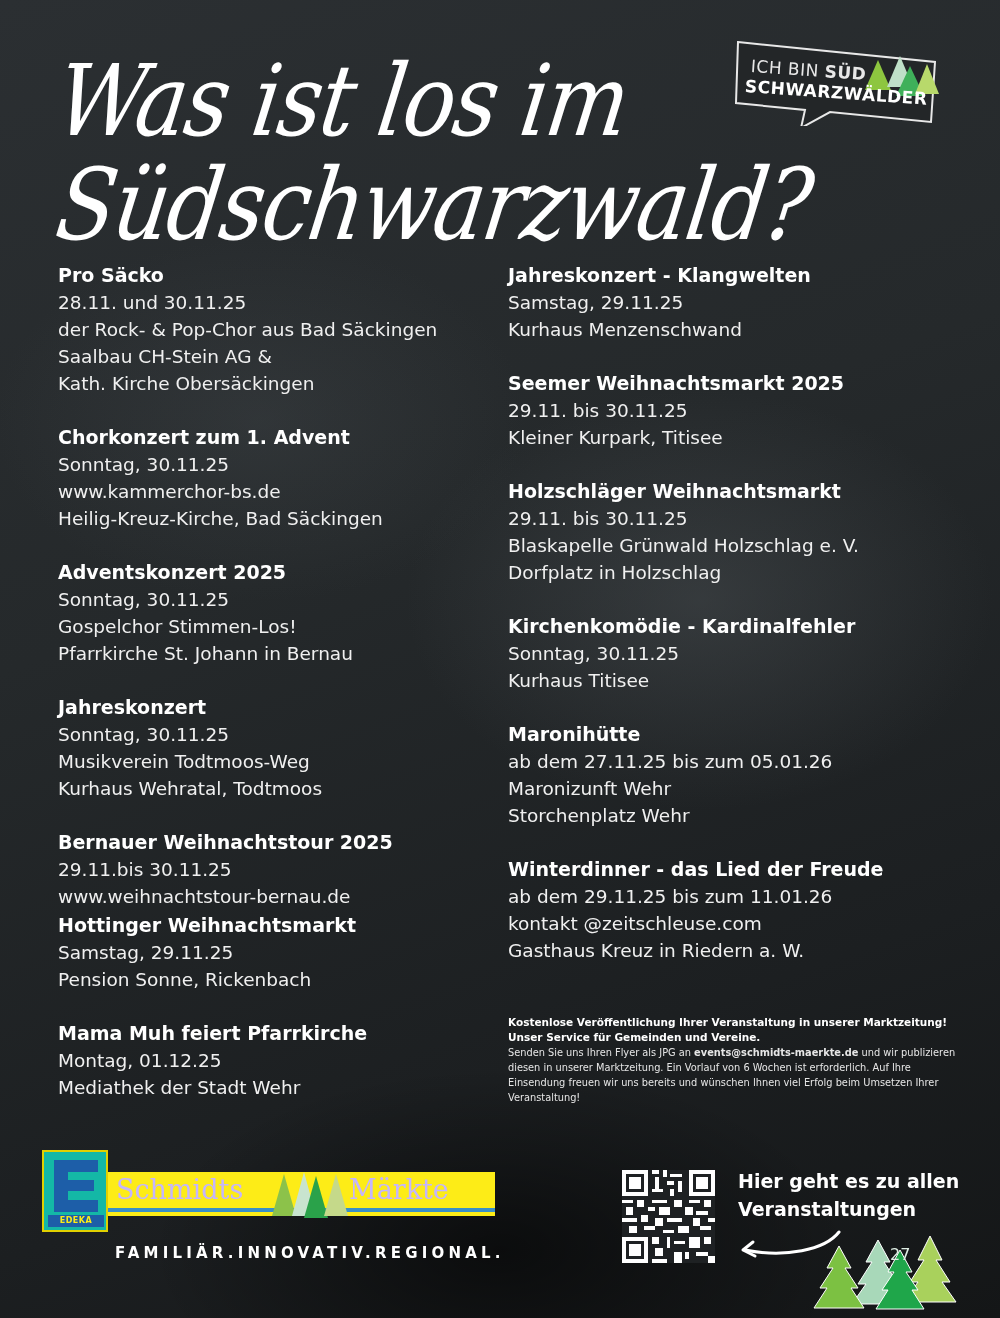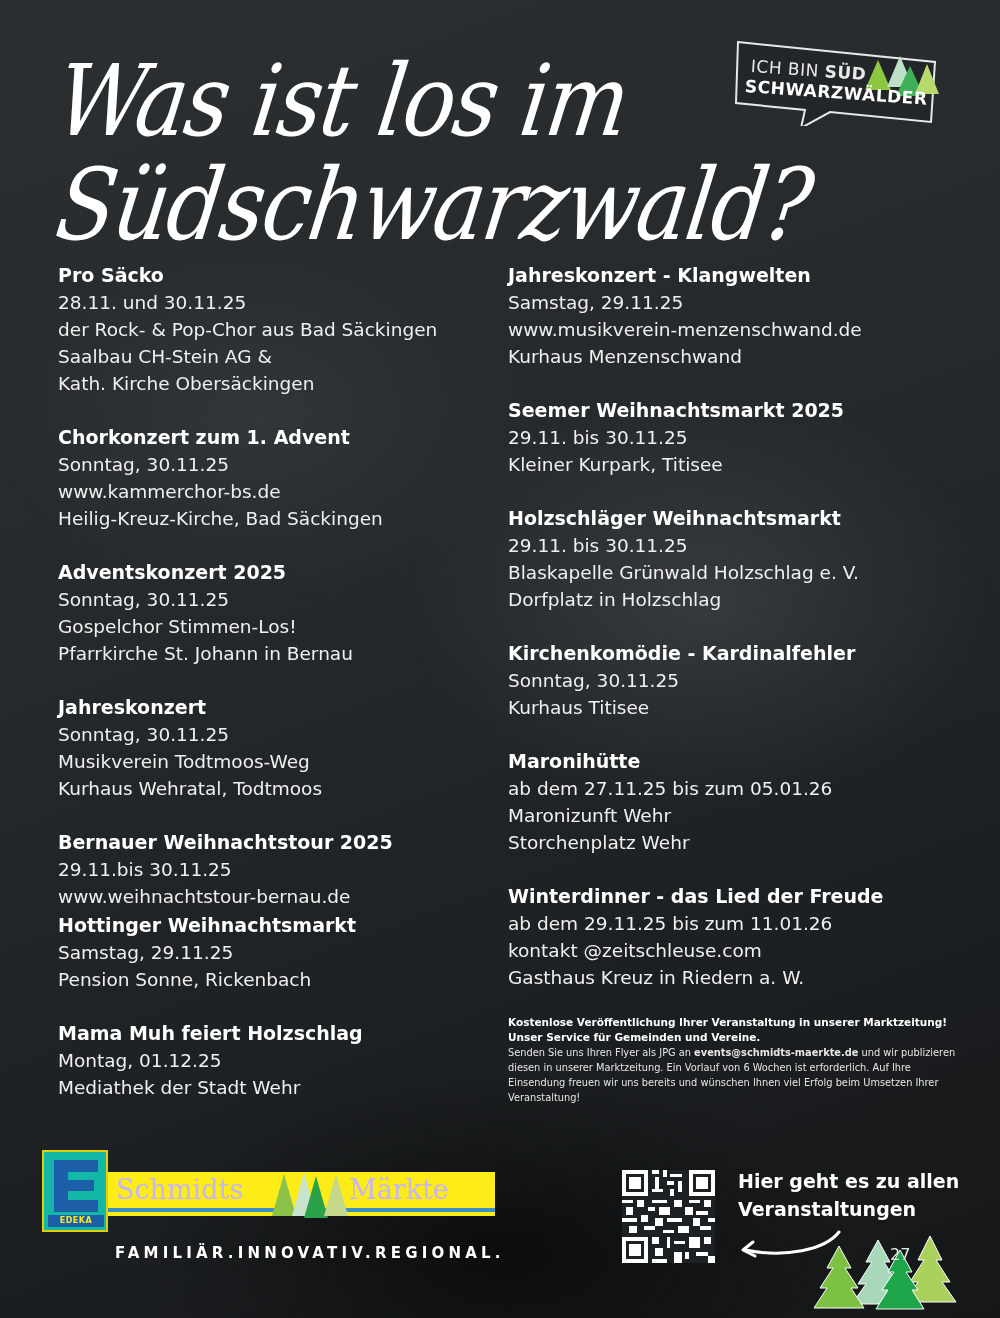--- a/index.html
+++ b/index.html
@@ -167,31 +167,30 @@
     <div class="title">Bernauer Weihnachtstour 2025</div>
     <div class="line">29.11.bis 30.11.25</div>
     <div class="line">www.weihnachtstour-bernau.de</div>
   </div>
   <div class="event" style="margin-bottom:27px">
     <div class="title">Hottinger Weihnachtsmarkt</div>
     <div class="line">Samstag, 29.11.25</div>
     <div class="line">Pension Sonne, Rickenbach</div>
   </div>
   <div class="event">
-    <div class="title">Mama Muh feiert Holzschlag</div>
+    <div class="title">Mama Muh feiert Pfarrkirche</div>
     <div class="line">Montag, 01.12.25</div>
     <div class="line">Mediathek der Stadt Wehr</div>
   </div>
 </div>
 
 <div class="col right">
   <div class="event" style="margin-bottom:27px">
     <div class="title">Jahreskonzert - Klangwelten</div>
     <div class="line">Samstag, 29.11.25</div>
-    <div class="line">www.musikverein-menzenschwand.de</div>
     <div class="line">Kurhaus Menzenschwand</div>
   </div>
   <div class="event" style="margin-bottom:27px">
     <div class="title">Seemer Weihnachtsmarkt 2025</div>
     <div class="line">29.11. bis 30.11.25</div>
     <div class="line">Kleiner Kurpark, Titisee</div>
   </div>
   <div class="event" style="margin-bottom:27px">
     <div class="title">Holzschläger Weihnachtsmarkt</div>
     <div class="line">29.11. bis 30.11.25</div>

